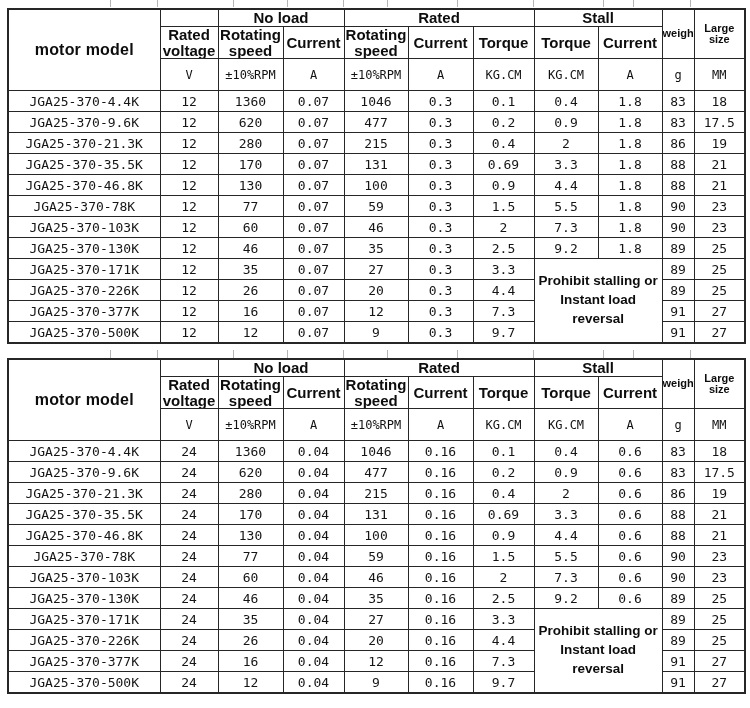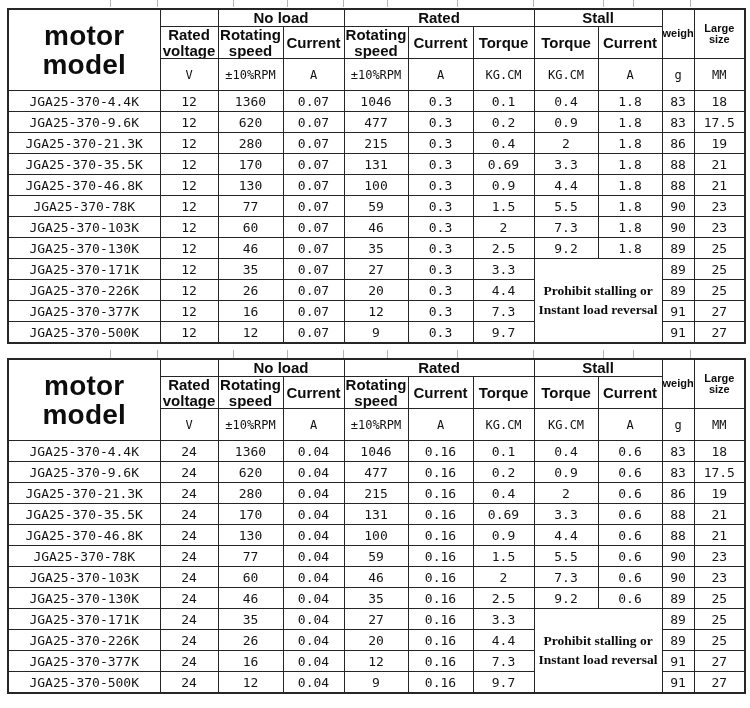--- a/index.html
+++ b/index.html
@@ -46,32 +46,32 @@
     color: #0d0d0d;
   }
   tr.r-group th { height: 16px; margin-left: 16px; }
   tr.r-sub th   { height: 30px; }
   tr.r-units td {
     height: 31px;
     font-family: "DejaVu Sans Mono", monospace;
     font-weight: normal;
     font-size: 12px;
   }
-  th.model-h  { font-size: 28px; letter-spacing: 0.2px; }
+  th.model-h  { font-size: 16px; letter-spacing: 0.2px; }
   th.weight-h { font-size: 11px; }
   th.size-h   { font-size: 11px; }
 
   tbody td {
     height: 20px;
     font-family: "DejaVu Sans Mono", monospace;
     font-size: 13px;
     color: #151515;
   }
   tbody td.note {
-    font-family: Liberation Serif, serif;
+    font-family: Liberation Sans, sans-serif;
     font-weight: bold;
     font-size: 13.5px;
     line-height: 1.4;
     white-space: pre-line;
     color: #0d0d0d;
   }
 </style>
 </head>
 <body>
 

